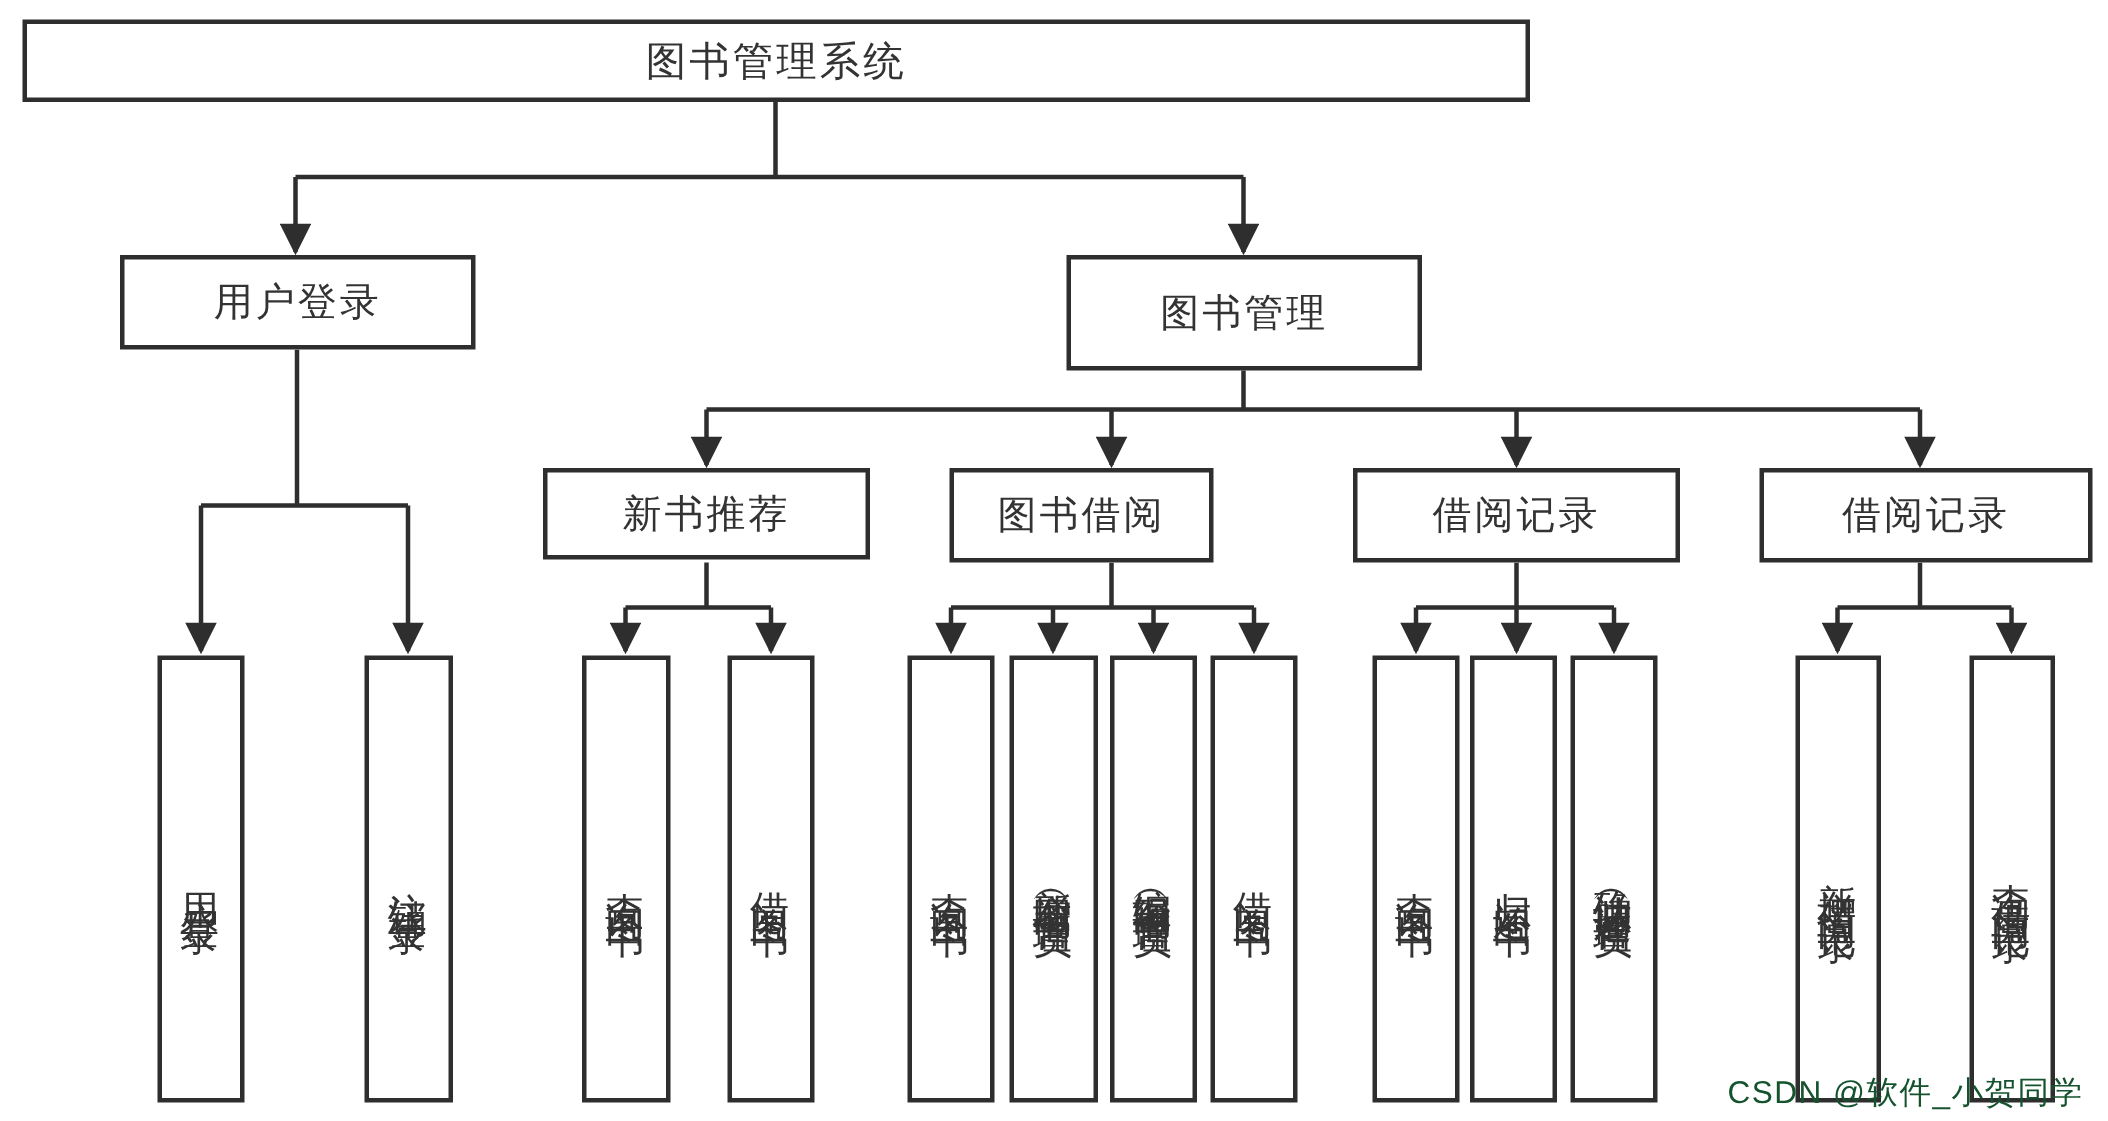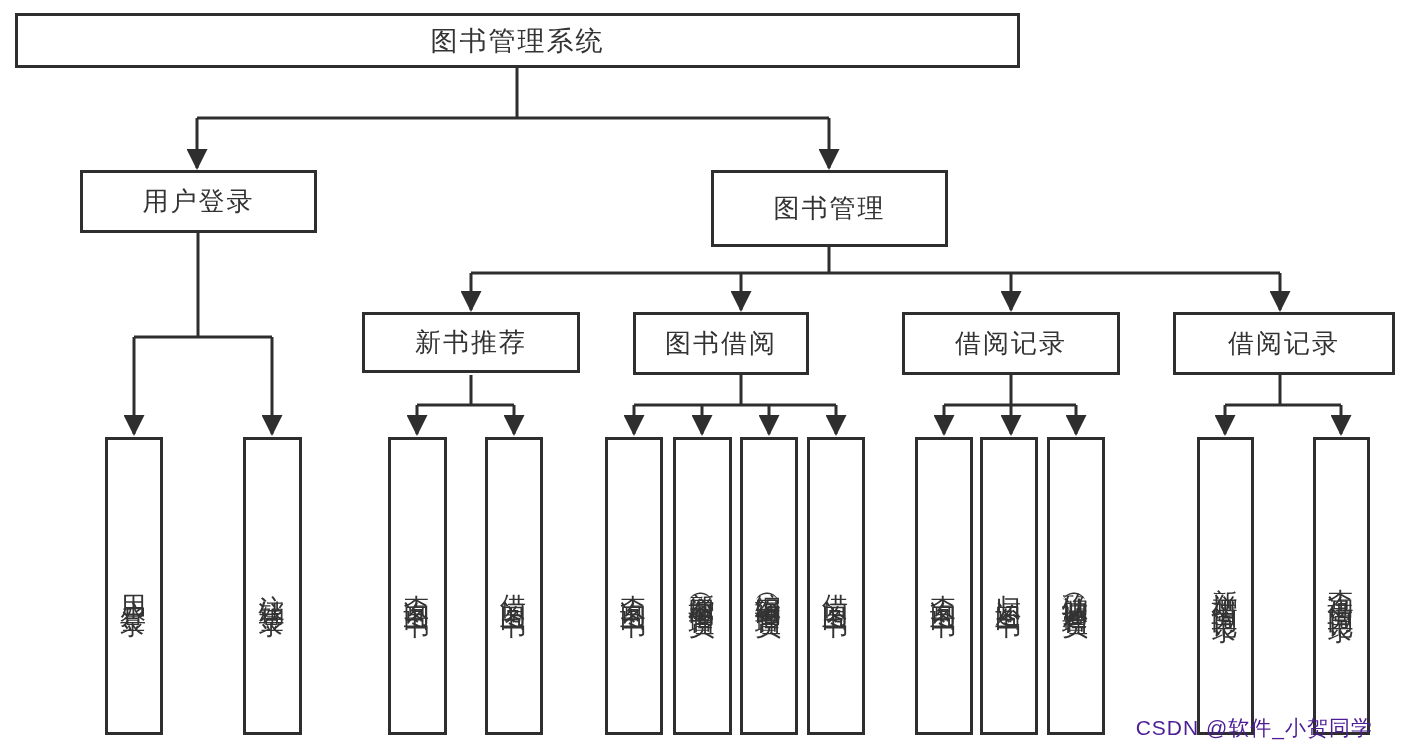--- a/index.html
+++ b/index.html
@@ -55,25 +55,25 @@
     white-space: nowrap;
     font-size: 26px;
     letter-spacing: 6px;
     color: #333333;
   }
   .leaf .vtext.tight {
     letter-spacing: 3px;
   }
   .watermark {
     position: absolute;
-    right: 32px;
+    right: 16px;
     bottom: 5px;
     font-size: 21px;
     letter-spacing: 1px;
-    color: #4c1d95;
+    color: #14532d;
     z-index: 2;
   }
 </style>
 </head>
 <body>
 
 <div class="canvas">
 
   <svg class="connectors" width="1405" height="747" viewBox="0 0 1405 747">
     <defs>

